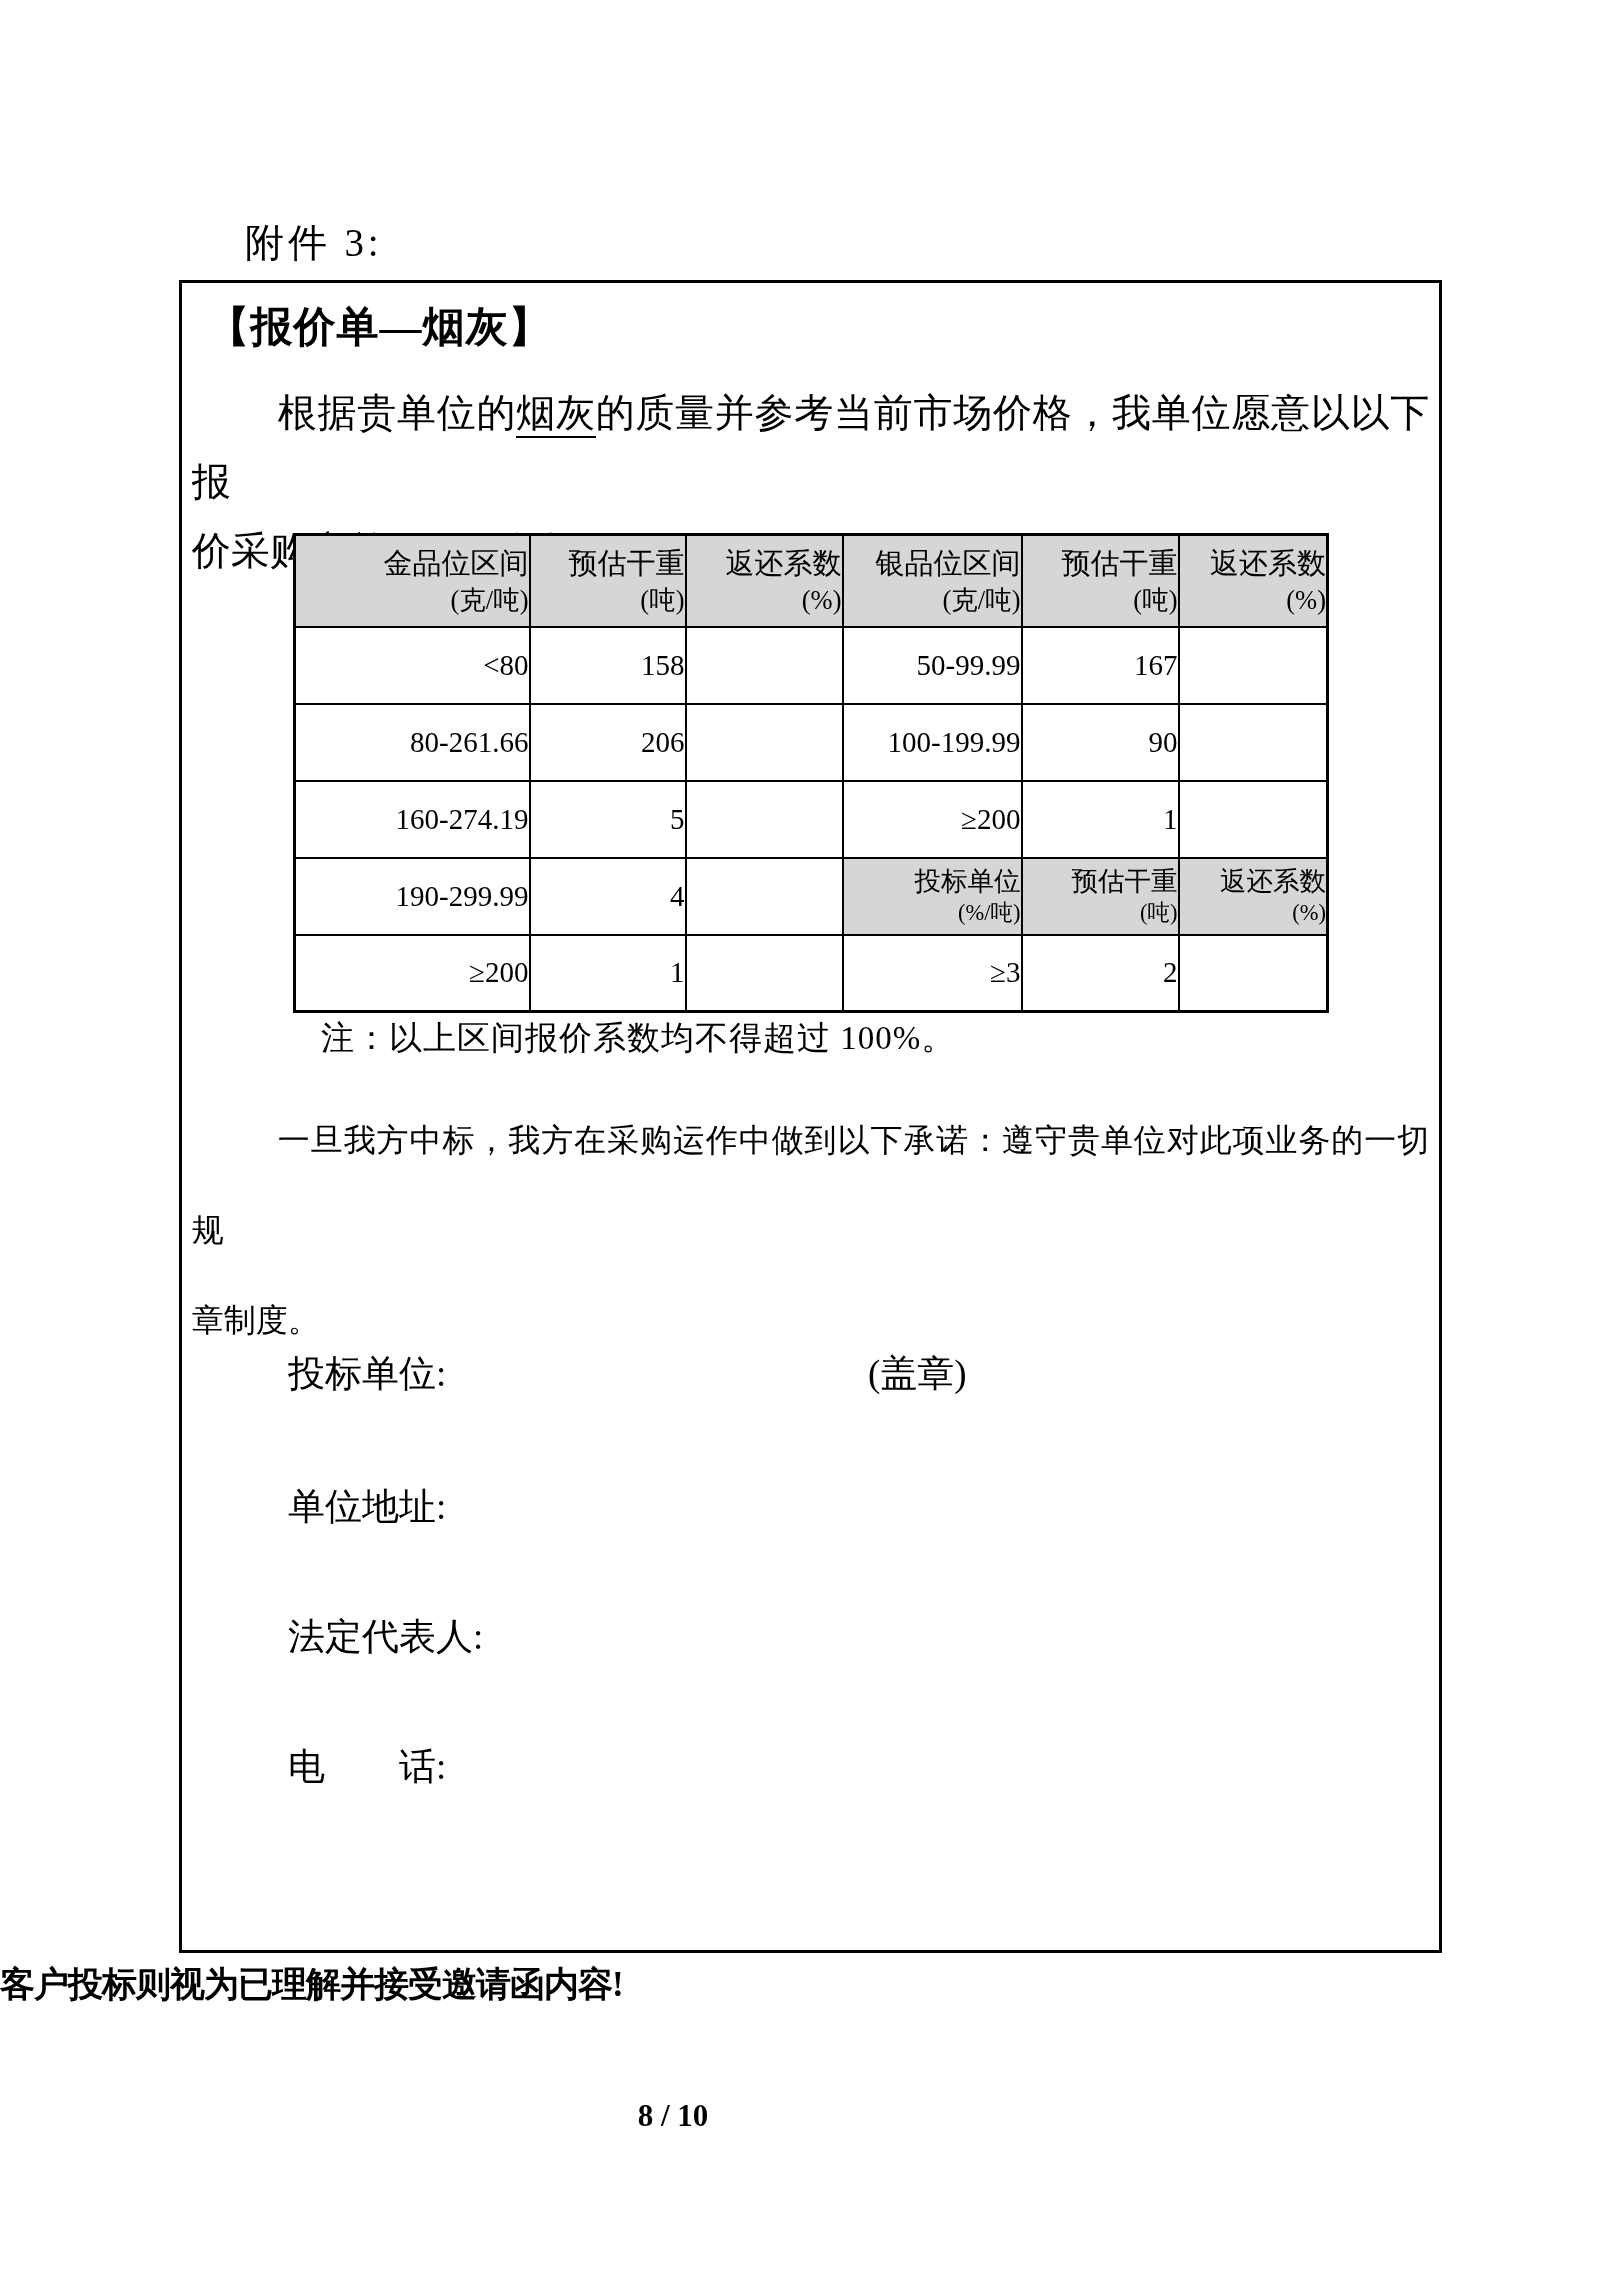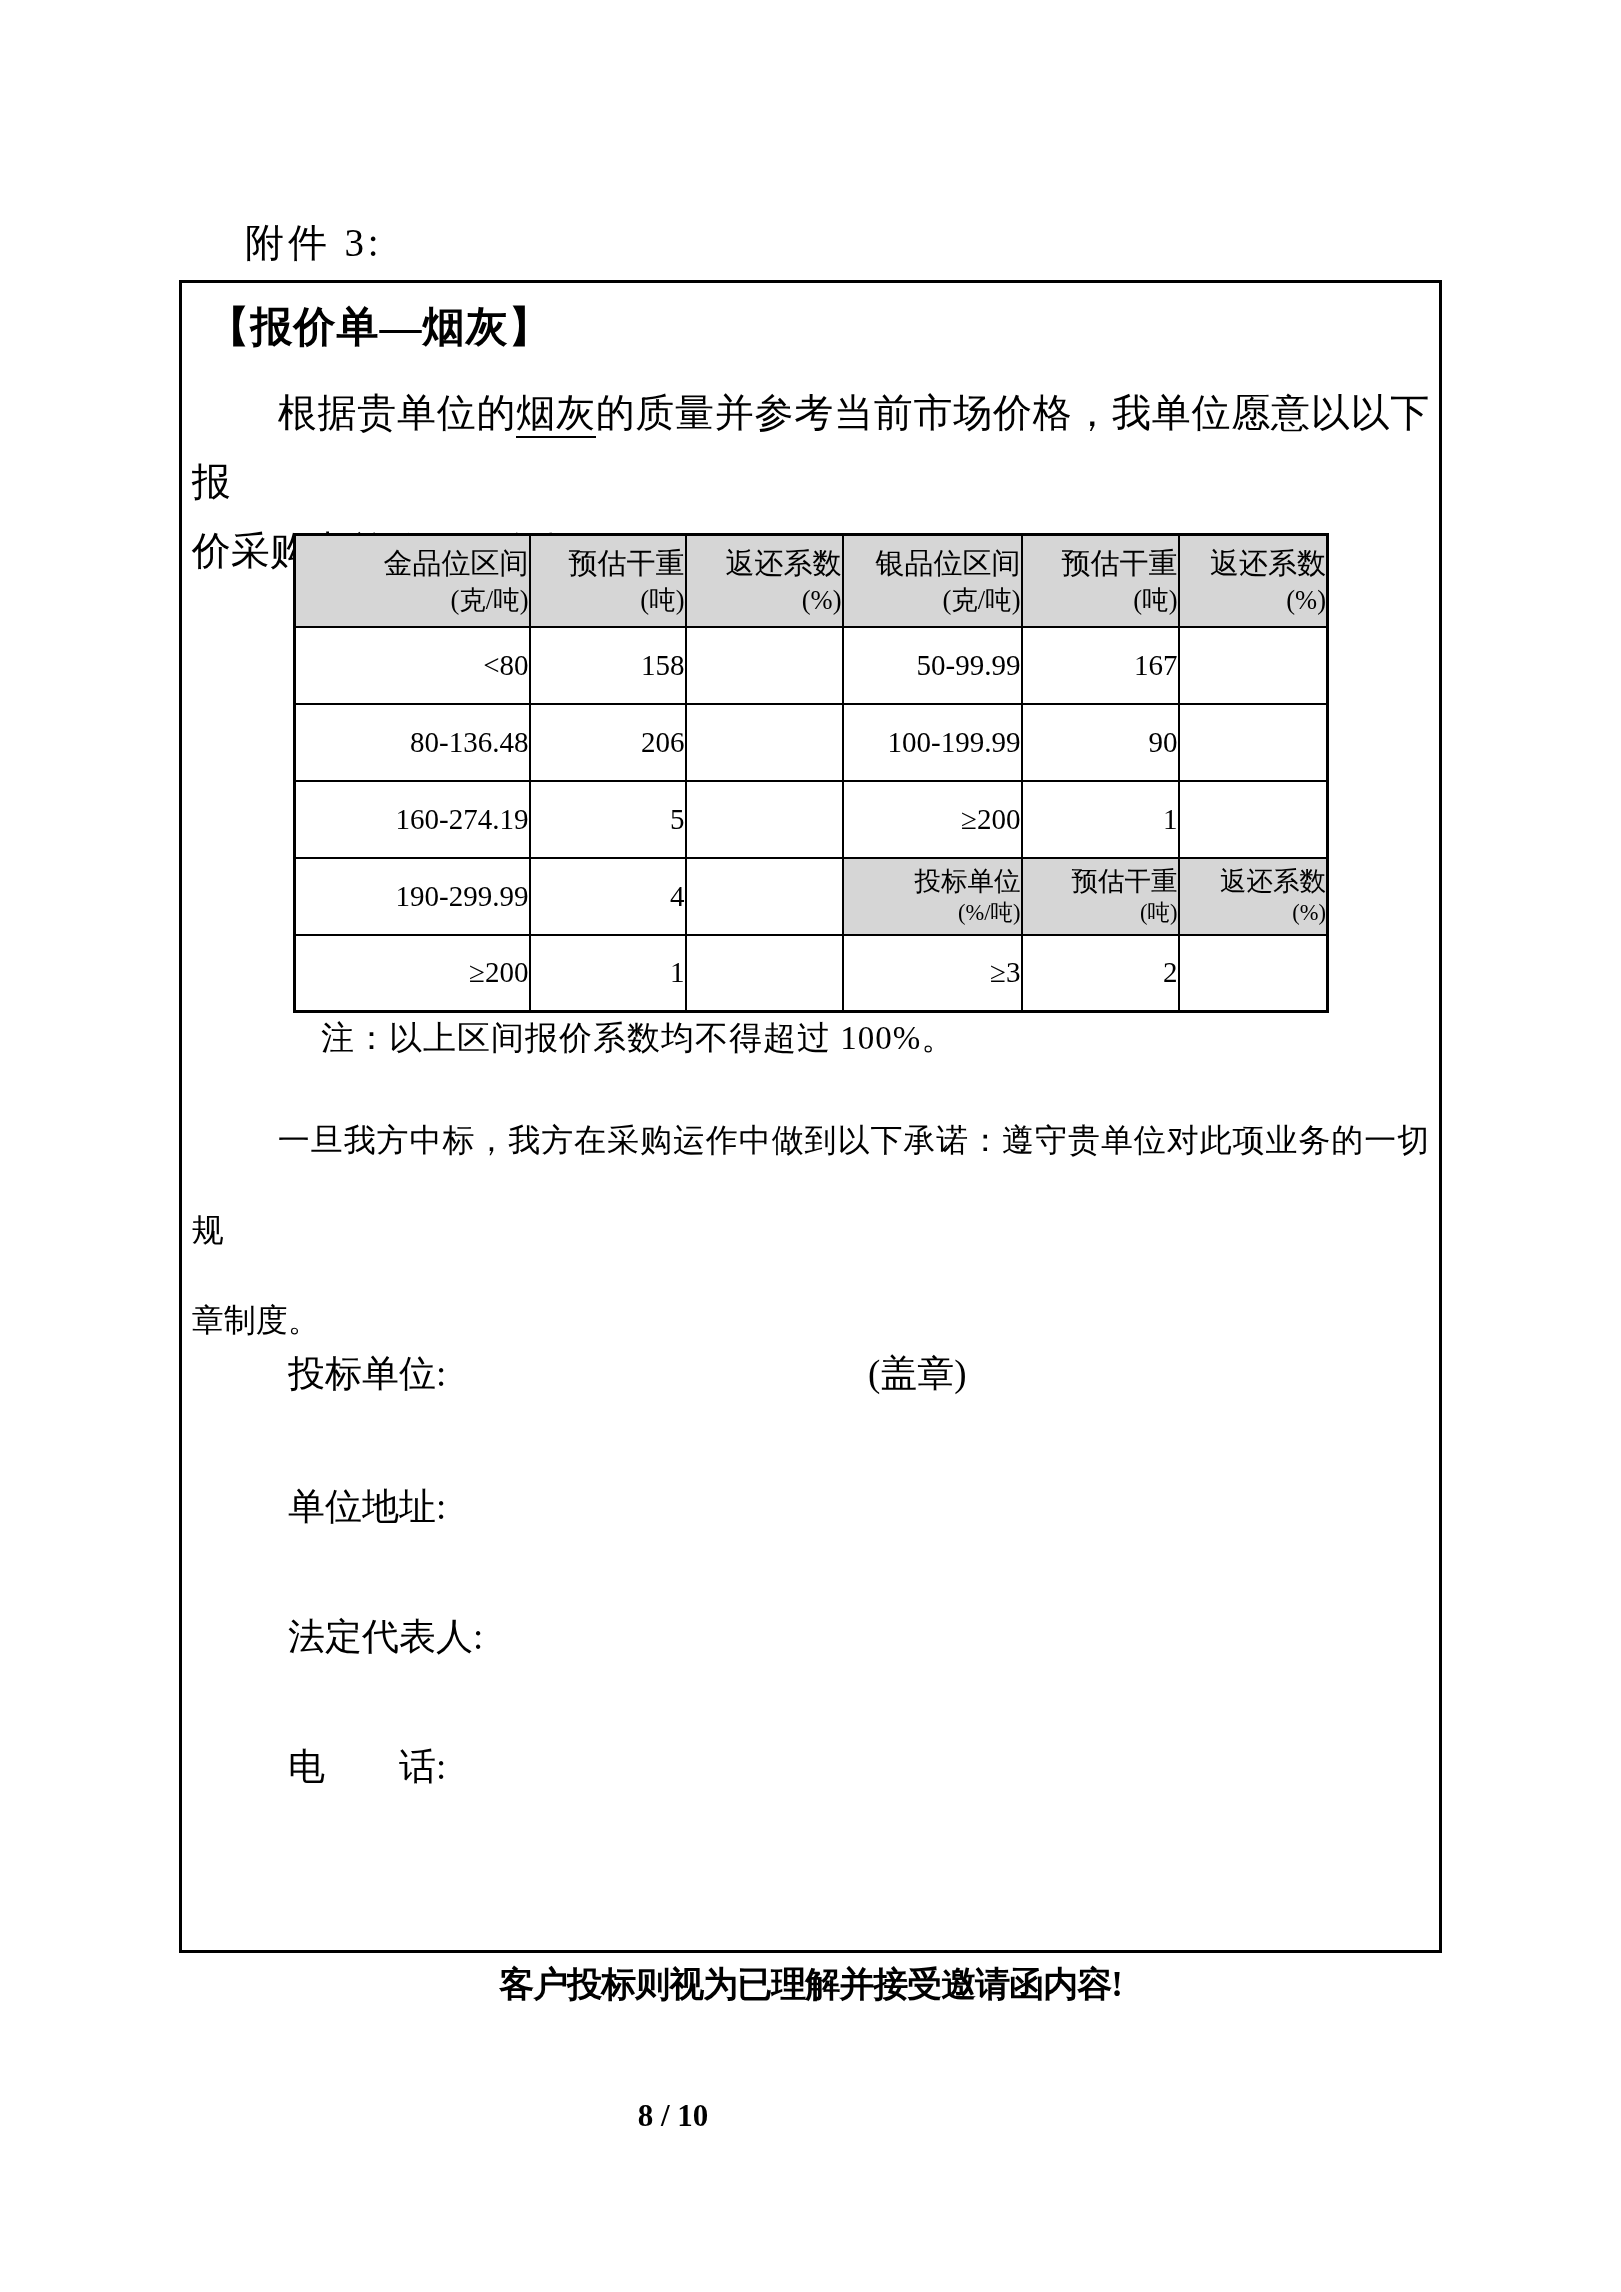--- a/index.html
+++ b/index.html
@@ -86,21 +86,20 @@
   .field-address { top:1199px; }
   .field-legal { top:1329px; }
   .field-phone { top:1459px; }
   .seal-label {
     position:absolute; left:686px; top:1066px;
     font-size:37px; white-space:nowrap;
   }
 
   .footer-note {
     position:absolute; left:0; top:1961px; width:1621px;
-    text-align:center;
     font-size:35px; font-weight:bold; letter-spacing:-1px;
     white-space:nowrap;
   }
 
   .page-number {
     position:absolute; left:0; top:2098px; width:1346px;
     text-align:center;
     font-size:31px; font-weight:bold;
   }
 </style>
@@ -158,21 +157,21 @@
     <tbody>
       <tr>
         <td>&lt;80</td>
         <td>158</td>
         <td></td>
         <td>50-99.99</td>
         <td>167</td>
         <td></td>
       </tr>
       <tr>
-        <td>80-136.48</td>
+        <td>80-261.66</td>
         <td>206</td>
         <td></td>
         <td>100-199.99</td>
         <td>90</td>
         <td></td>
       </tr>
       <tr>
         <td>160-274.19</td>
         <td>5</td>
         <td></td>

